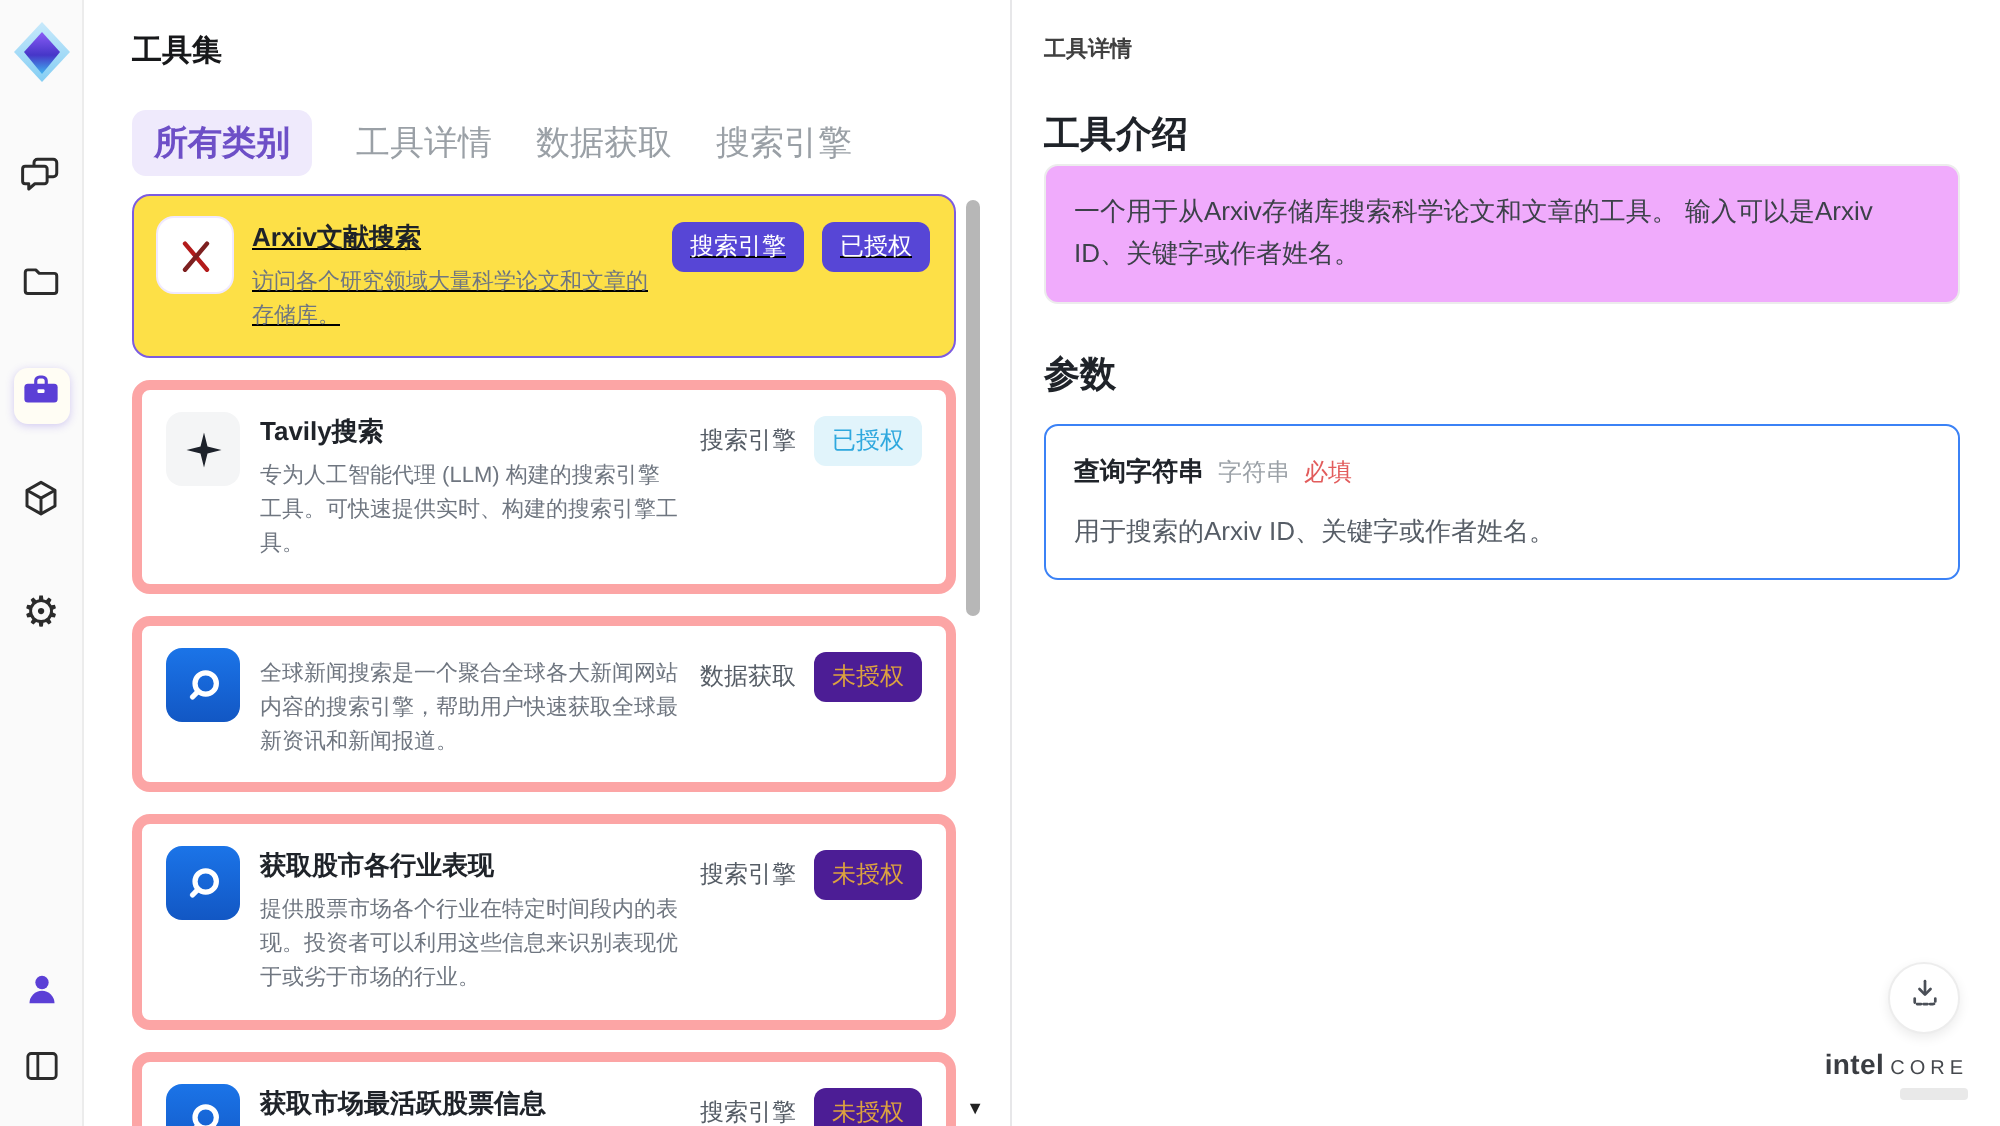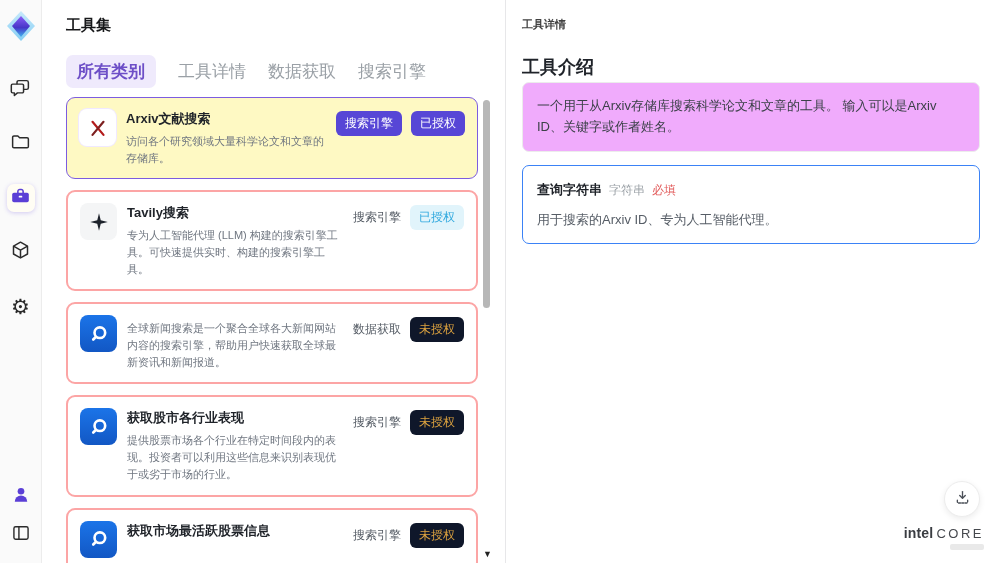--- a/index.html
+++ b/index.html
@@ -18,37 +18,37 @@
   .rail-bottom { margin-top:auto; display:flex; flex-direction:column; align-items:center; gap:10px; }
   .gear-glyph { font-size:21px; color:#2b2b2b; line-height:1; }
 
   
   .list-panel { width:463px; position:relative; padding:16px 0 0 24px; }
   .panel-title { font-size:15px; font-weight:bold; color:#17181a; }
   .tabs { display:flex; align-items:center; gap:22px; margin-top:20px; }
   .tab { font-size:17px; color:#9aa0a6; cursor:pointer; padding:5px 0; white-space:nowrap; }
   .tab.active { background:#efeafc; color:#6d4fc7; padding:5px 11px; border-radius:7px; font-weight:bold; }
   .cards { margin-top:9px; width:412px; display:flex; flex-direction:column; gap:11px; }
-  .card { display:flex; gap:10px; padding:11px 12px; border:2px solid #fca5a5; border-radius:9px;
+  .card { display:flex; gap:10px; padding:11px 12px; border:5px solid #fca5a5; border-radius:9px;
           background:#fff; cursor:pointer; align-items:flex-start; }
-  .card.selected { border:1.5px solid #7c5ce0; background:#fef9c3; }
+  .card.selected { border:1.5px solid #7c5ce0; background:#fde047;text-decoration:underline; }
   .tool-icon { width:37px; height:37px; border-radius:8px; flex-shrink:0;
                display:flex; align-items:center; justify-content:center; }
   .tool-icon.white { background:#fff; box-shadow:0 0 0 1px #f0e9ff; }
   .tool-icon.light { background:#f4f5f6; }
   .tool-icon.blue  { background:linear-gradient(180deg,#1b74e8,#1257c4); }
   .card-body { flex:1; min-width:0; }
   .card-title { font-size:13px; font-weight:bold; color:#1f2329; padding-top:1px; }
   .card-desc { font-size:11px; color:#6f7680; line-height:1.55; margin-top:5px; }
   .badges { display:flex; gap:9px; flex-shrink:0; align-items:flex-start; padding-top:2px; }
   .badge { font-size:12px; white-space:nowrap; border-radius:6px; padding:4px 9px; }
   .badge.solid { background:#5746d6; color:#fff; }
   .badge.plain { color:#565d66; padding:4px 0; }
   .badge.auth-ok { background:#e1f4fb; color:#2fa8de; }
-  .badge.auth-no { background:#0f172a; color:#dca23f;font-family:Liberation Serif, serif; }
+  .badge.auth-no { background:#4c1d95; color:#dca23f;font-family:Liberation Serif, serif; }
 
   
   .scrollbar { position:absolute; top:88px; bottom:14px; right:15px; width:7px; }
   .scroll-thumb { position:absolute; top:12px; left:0; width:7px; height:208px;
                   background:#b7b7b7; border-radius:4px; cursor:pointer; }
   .scroll-arrow { position:absolute; right:13px; bottom:4px; font-size:9px; color:#222; cursor:pointer; }
 
   
   .detail-panel { flex:1; border-left:1px solid #e7e7e9; padding:17px 20px 0 16px; position:relative; }
   .detail-title { font-size:11px; font-weight:bold; color:#404040; }
@@ -61,21 +61,21 @@
   .param-req  { font-size:12px; color:#e25c5c; margin-left:7px; font-weight:normal; }
   .param-desc { font-size:13px; color:#565d66; margin-top:11px; line-height:1.5; }
 
   
   .fab { position:absolute; right:20px; bottom:46px; width:36px; height:36px; border-radius:50%;
          background:#fff; border:1px solid #ededed; box-shadow:0 2px 6px rgba(0,0,0,.08);
          display:flex; align-items:center; justify-content:center; cursor:pointer; }
   .brand { position:absolute; right:16px; bottom:13px; text-align:right; line-height:1; }
   .brand-row { display:flex; align-items:baseline; gap:3px; }
   .brand-intel { font-size:14px; font-weight:bold; color:#3a3d42; letter-spacing:.2px; }
-  .brand-core { font-size:13px; color:#45484d; letter-spacing:2.5px; }
+  .brand-core { font-size:10px; color:#45484d; letter-spacing:2.5px; }
   .brand-sub { margin-top:4px; margin-left:auto; width:34px; height:6px; background:#e9e9e9; border-radius:2px; }
 </style>
 </head>
 <body>
 
 <div class="app">
 
   <div class="rail">
     <div class="logo">
       <svg width="34" height="34" viewBox="0 0 34 34">
@@ -255,25 +255,26 @@
   </div>
 
   <div class="detail-panel">
     <div class="detail-title">工具详情</div>
 
     <div class="section-head">工具介绍</div>
     <div class="info-box">
       <span>一个用于从Arxiv存储库搜索科学论文和文章的工具。 输入可以是Arxiv ID、关键字或作者姓名。</span>
     </div>
 
+    <div class="section-head">参数</div>
     <div class="param-box">
       <div class="param-head">
         <span class="param-name">查询字符串</span><span class="param-type">字符串</span><span class="param-req">必填</span>
       </div>
-      <div class="param-desc">用于搜索的Arxiv ID、专为人工智能代理。</div>
+      <div class="param-desc">用于搜索的Arxiv ID、关键字或作者姓名。</div>
     </div>
 
     <div class="fab">
       <span>
         <svg width="19" height="19" viewBox="0 0 24 24" fill="none" stroke="#4a4f57" stroke-width="1.7" stroke-linecap="round" stroke-linejoin="round">
           <path d="M12 4.5v8"></path>
           <path d="M8.5 9.5L12 13l3.5-3.5"></path>
           <path d="M5.5 15.5v2a1.5 1.5 0 0 0 1.5 1.5h10a1.5 1.5 0 0 0 1.5-1.5v-2" stroke-dasharray="2.5 1.6"></path>
         </svg>
       </span>

